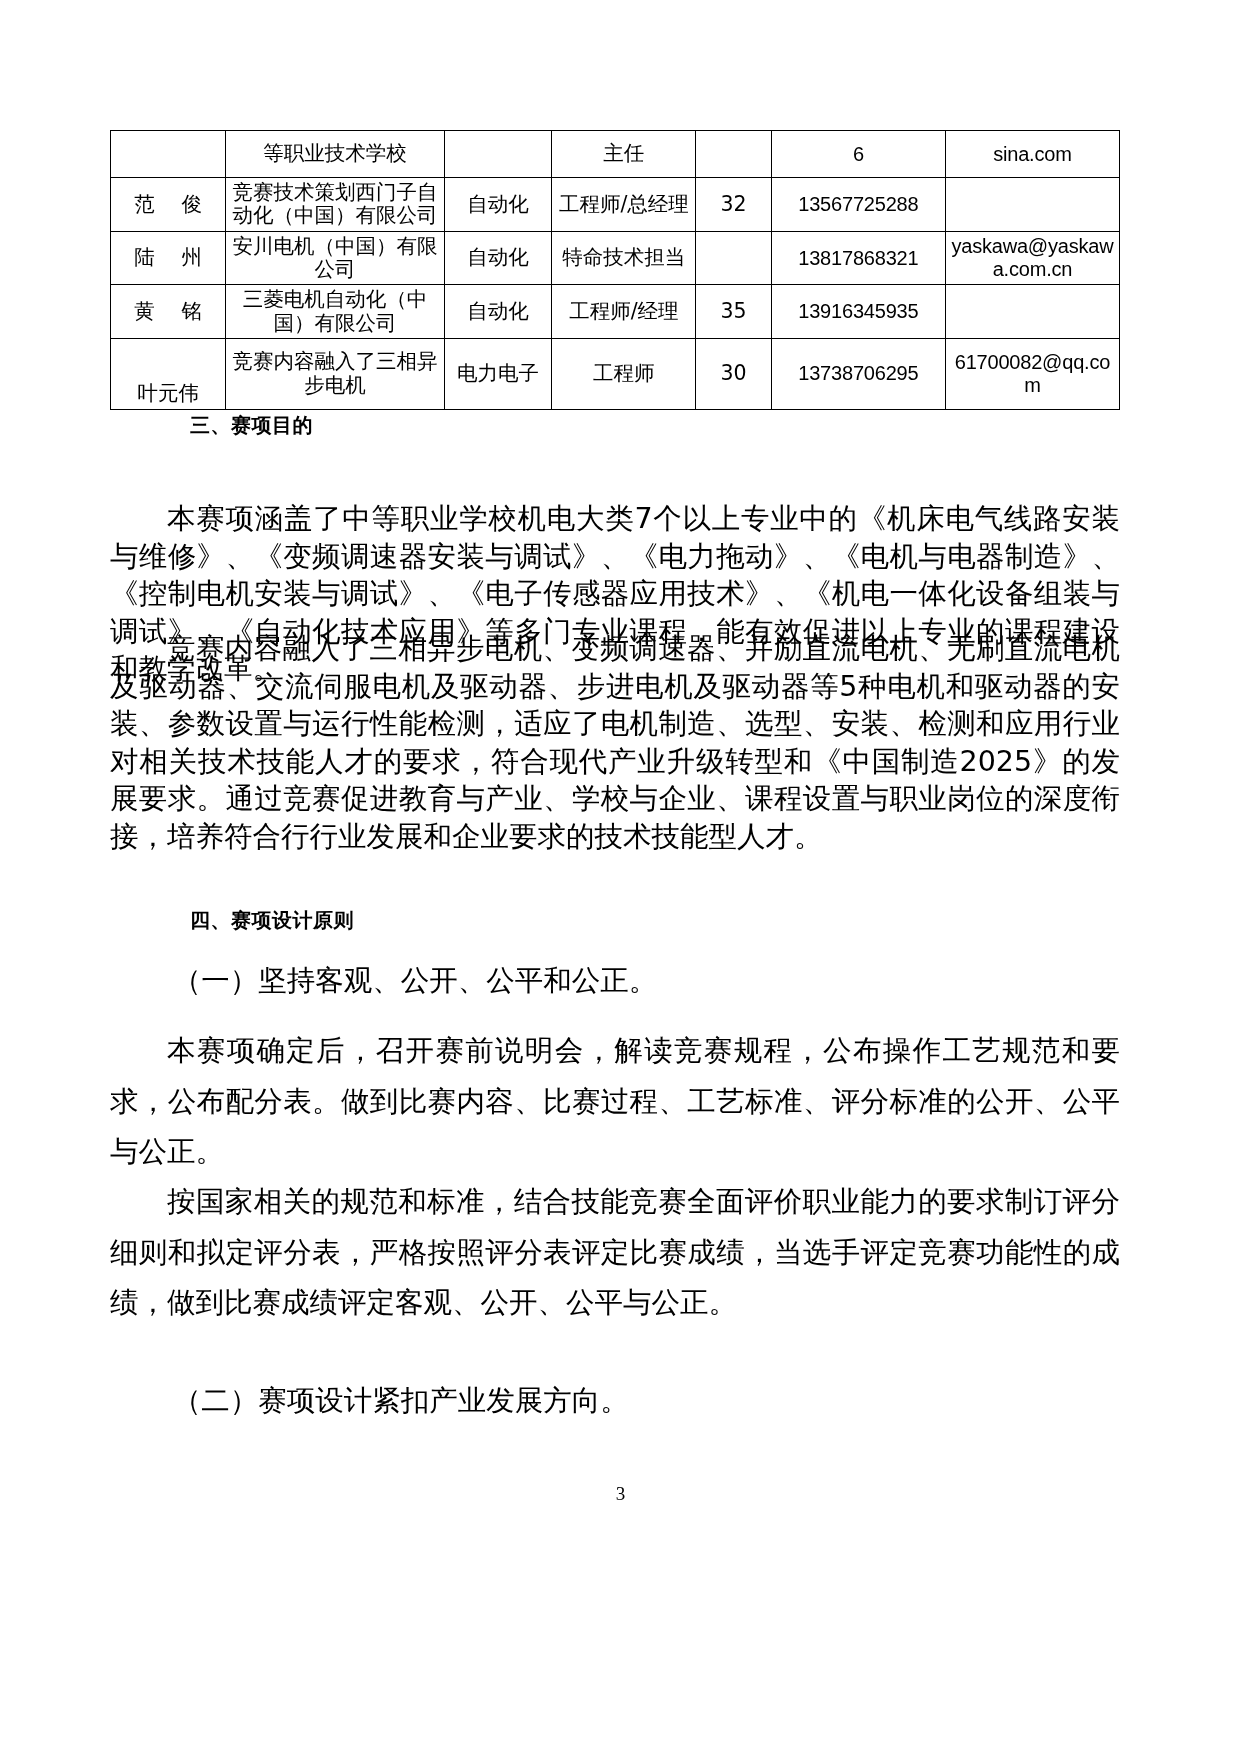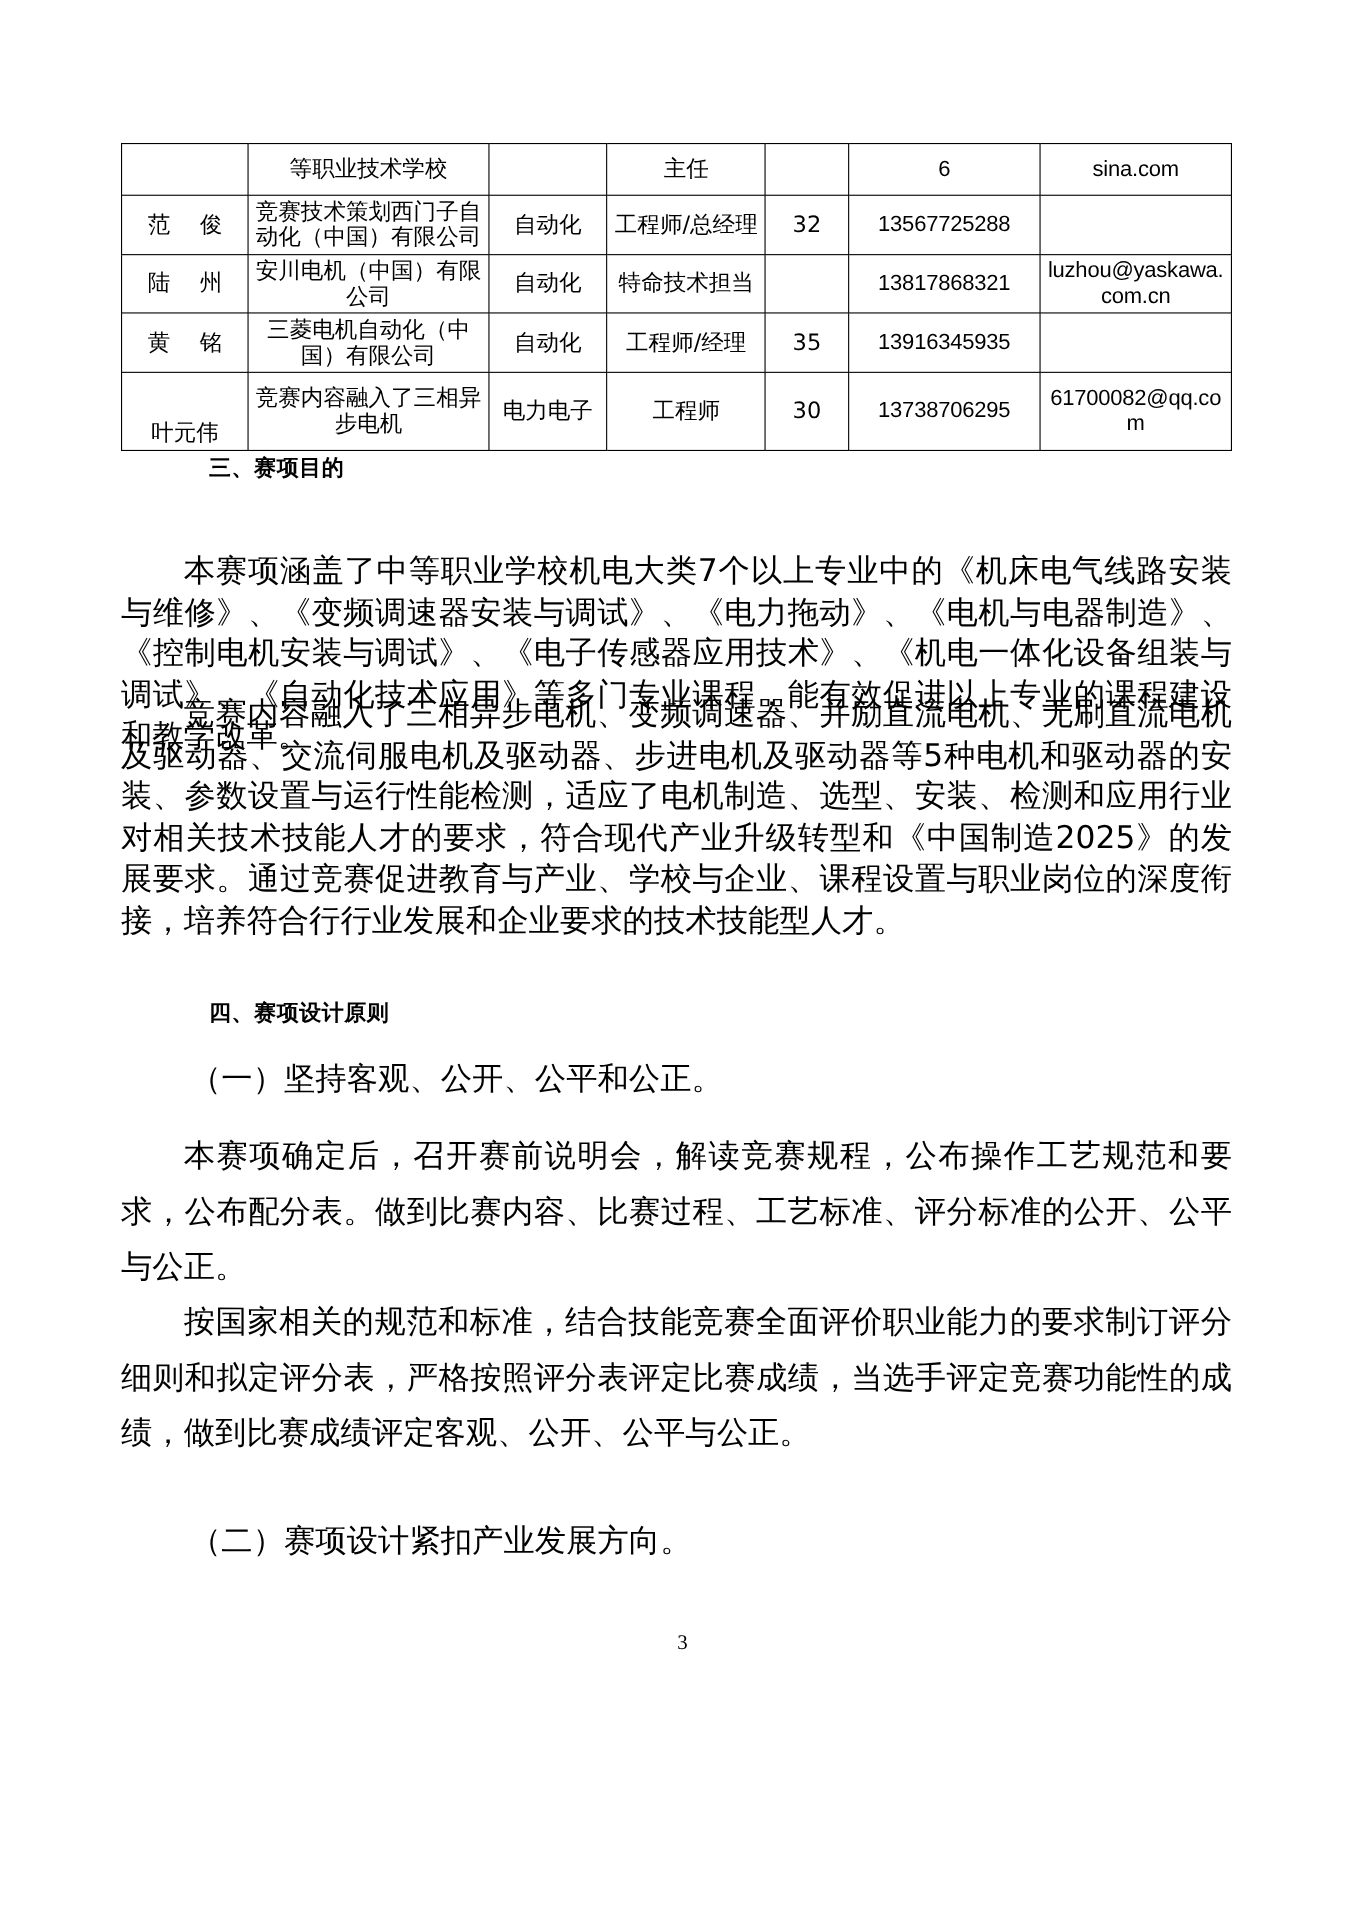--- a/index.html
+++ b/index.html
@@ -143,21 +143,21 @@
           <div class="name-cell">
             <span>陆</span>
             <span>州</span>
           </div>
         </td>
         <td>安川电机（中国）有限公司</td>
         <td>自动化</td>
         <td>特命技术担当</td>
         <td></td>
         <td class="latin">13817868321</td>
-        <td class="latin">luzhou@yaskawa.com.cn</td>
+        <td class="latin">yaskawa@yaskawa.com.cn</td>
       </tr>
       <tr>
         <td>
           <div class="name-cell">
             <span>黄</span>
             <span>铭</span>
           </div>
         </td>
         <td>三菱电机自动化（中国）有限公司</td>
         <td>自动化</td>

